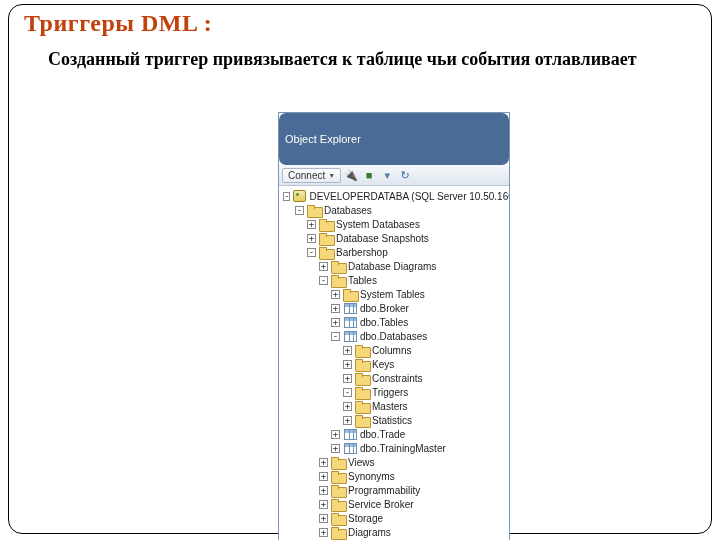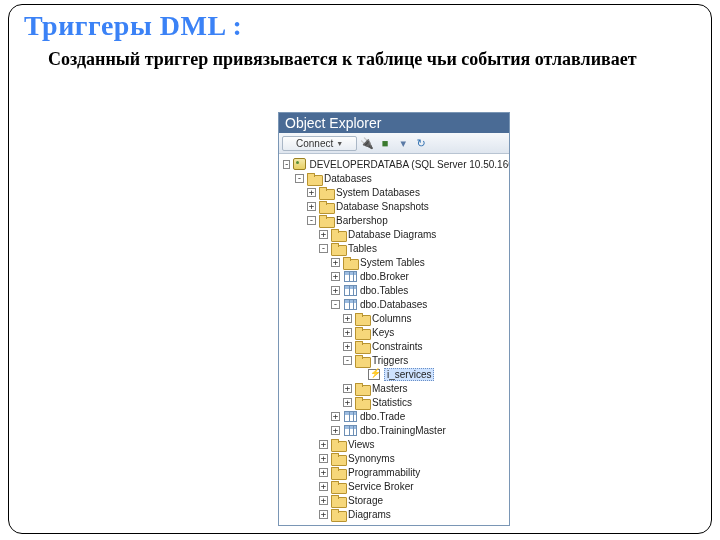--- a/index.html
+++ b/index.html
@@ -14,23 +14,23 @@
   .frame {
     position: absolute;
     left: 8px; top: 4px;
     width: 704px; height: 530px;
     border: 1px solid #000;
     border-radius: 14px;
   }
   .title {
     position: absolute;
     left: 24px; top: 10px;
-    font-size: 28px;
+    font-size: 24px;
     font-weight: bold;
-    color: #3b82f6;
+    color: #c2410c;
     letter-spacing: .5px;
   }
   .subtitle {
     position: absolute;
     left: 48px; top: 48px;
     width: 620px;
     font-size: 18px;
     font-weight: bold;
     color: #000;
     line-height: 1.25;
@@ -43,37 +43,38 @@
     width: 232px;
     border: 1px solid #7a96b5;
     background: #fff;
     font-family: Tahoma, Verdana, sans-serif;
     font-size: 10px;
     color: #000;
   }
   .panel-title {
     background: #4a6b95;
     color: #fff;
-    padding: 2px 6px;
-    font-size: 14px;
+    padding: 20px 6px;
+    font-size: 11px;
+    border-radius: 7px;
   }
   .toolbar {
     display: flex;
     align-items: center;
     gap: 2px;
     padding: 2px 3px;
     background: linear-gradient(#f6f8fb,#dfe6ef);
     border-bottom: 1px solid #b8c4d2;
   }
   .connect-btn {
     display: flex; align-items: center; gap: 3px;
     background: linear-gradient(#fdfdfd,#e8edf3);
     border: 1px solid #aab7c6;
     border-radius: 2px;
-    padding: 1px 13px;
+    padding: 1px 5px;
     font-size: 10px;
     color: #333;
   }
   .tri { font-size: 7px; color:#555; }
   .tb-icon {
     width: 16px; height: 16px;
     display: inline-flex; align-items:center; justify-content:center;
     font-size: 11px;
   }
   .tree {
@@ -249,27 +250,20 @@
         </span>
         <span class="lbl">Constraints</span>
       </div>
       <div class="row" style="padding-left: 64px;">
         <div class="pm">-</div>
         <span class="ico">
           <span class="folder"></span>
         </span>
         <span class="lbl">Triggers</span>
       </div>
-      <div class="row" style="padding-left: 76px;">
-        <div class="pm blank"></div>
-        <span class="ico">
-          <span class="trigger"></span>
-        </span>
-        <span class="lbl sel">i_services</span>
-      </div>
       <div class="row" style="padding-left: 64px;">
         <div class="pm">+</div>
         <span class="ico">
           <span class="folder"></span>
         </span>
         <span class="lbl">Masters</span>
       </div>
       <div class="row" style="padding-left: 64px;">
         <div class="pm">+</div>
         <span class="ico">

